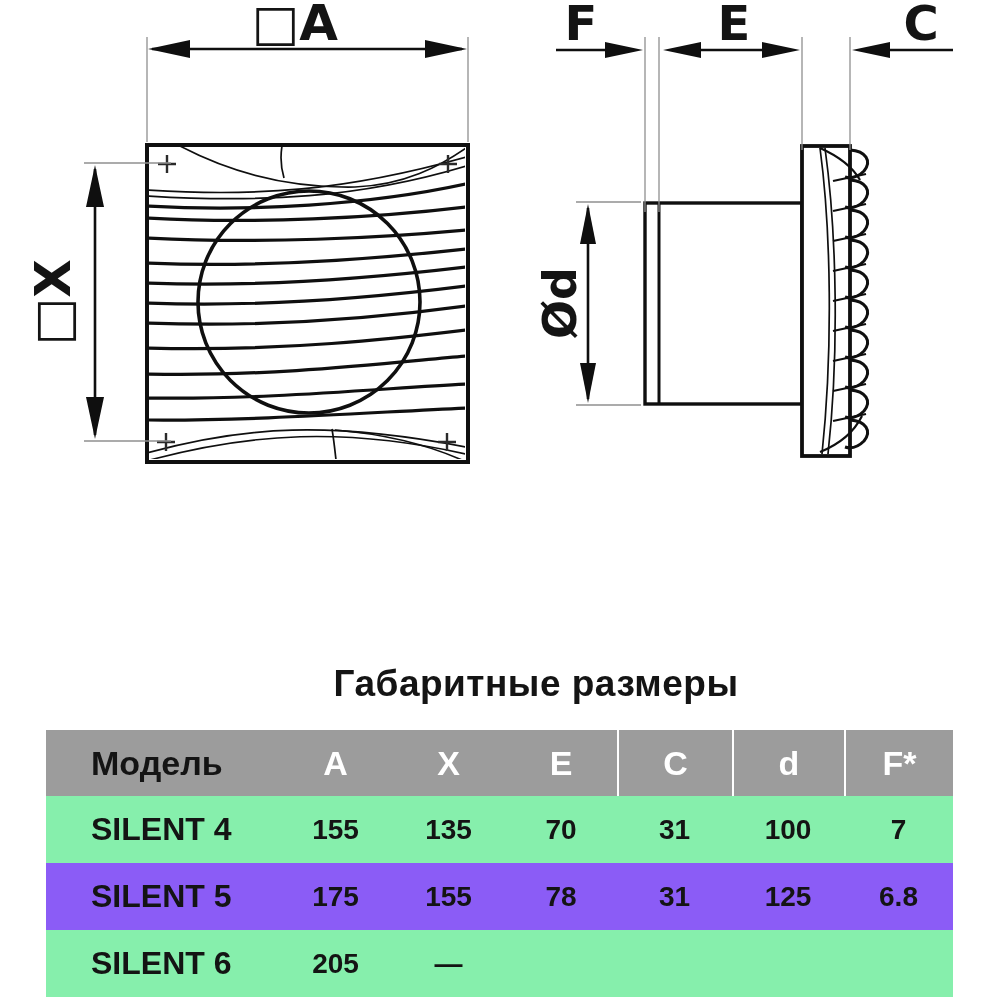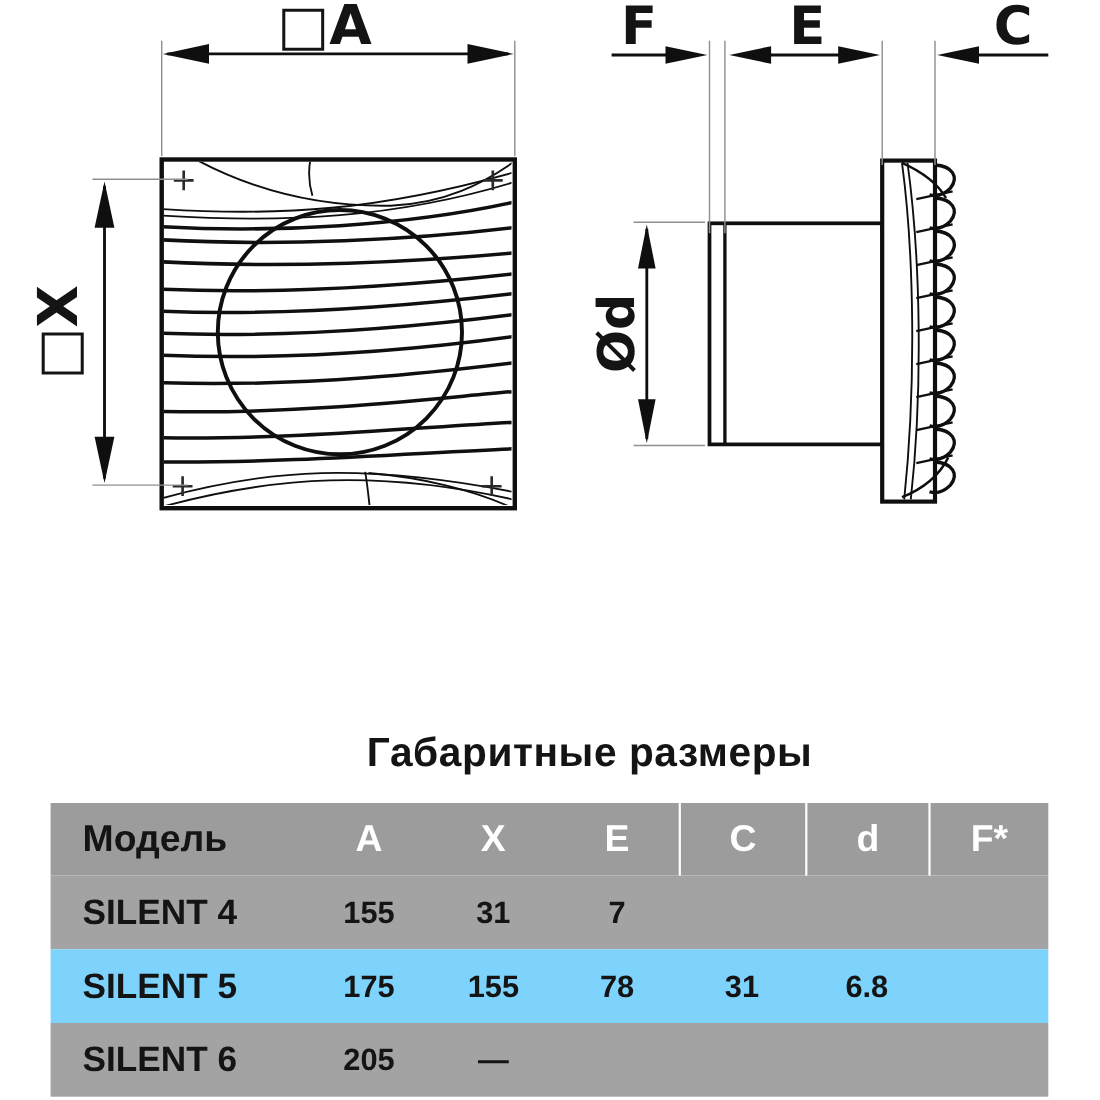--- a/index.html
+++ b/index.html
@@ -18,27 +18,27 @@
   }
   .dim-table{
     position:absolute;top:730px;left:46px;width:907px;
     font-weight:bold;color:#141414;
   }
   .trow{
     display:grid;
     grid-template-columns:233px 113px 113px 112px 115px 112px 109px;
   }
   .thead{height:66px;background:#9c9c9c}
-  .tdata{height:67px;background:#7dd3fc}
-  .tdata.stripe{background:#a3a3a3}
+  .tdata{height:67px;background:#8b5cf6}
+  .tdata.stripe{background:#86efac}
   .cell{
     display:flex;align-items:center;justify-content:center;
     height:100%;font-size:28px;box-sizing:border-box;white-space:nowrap;
   }
-  .cell.model{justify-content:flex-start;padding-left:29px;font-size:32px}
+  .cell.model{justify-content:flex-start;padding-left:45px;font-size:32px}
   .thead .cell{color:#ffffff;font-size:34px}
   .thead .cell.model{color:#141414}
   .thead .cell.sep{border-left:2px solid #ffffff}
 </style>
 </head>
 <body>
 
 <svg class="drawing" width="1000" height="662" viewBox="0 0 1000 662">
   <defs>
     <clipPath id="fc">
@@ -185,30 +185,34 @@
     <div class="cell">X</div>
     <div class="cell">E</div>
     <div class="cell sep">C</div>
     <div class="cell sep">d</div>
     <div class="cell sep">F*</div>
   </div>
 
   <div class="trow tdata stripe">
     <div class="cell model">SILENT 4</div>
     <div class="cell">155</div>
+    <div class="cell">135</div>
+    <div class="cell">70</div>
     <div class="cell">31</div>
+    <div class="cell">100</div>
     <div class="cell">7</div>
   </div>
 
   <div class="trow tdata">
     <div class="cell model">SILENT 5</div>
     <div class="cell">175</div>
     <div class="cell">155</div>
     <div class="cell">78</div>
     <div class="cell">31</div>
+    <div class="cell">125</div>
     <div class="cell">6.8</div>
   </div>
 
   <div class="trow tdata stripe">
     <div class="cell model">SILENT 6</div>
     <div class="cell">205</div>
     <div class="cell">—</div>
   </div>
 </div>
 

